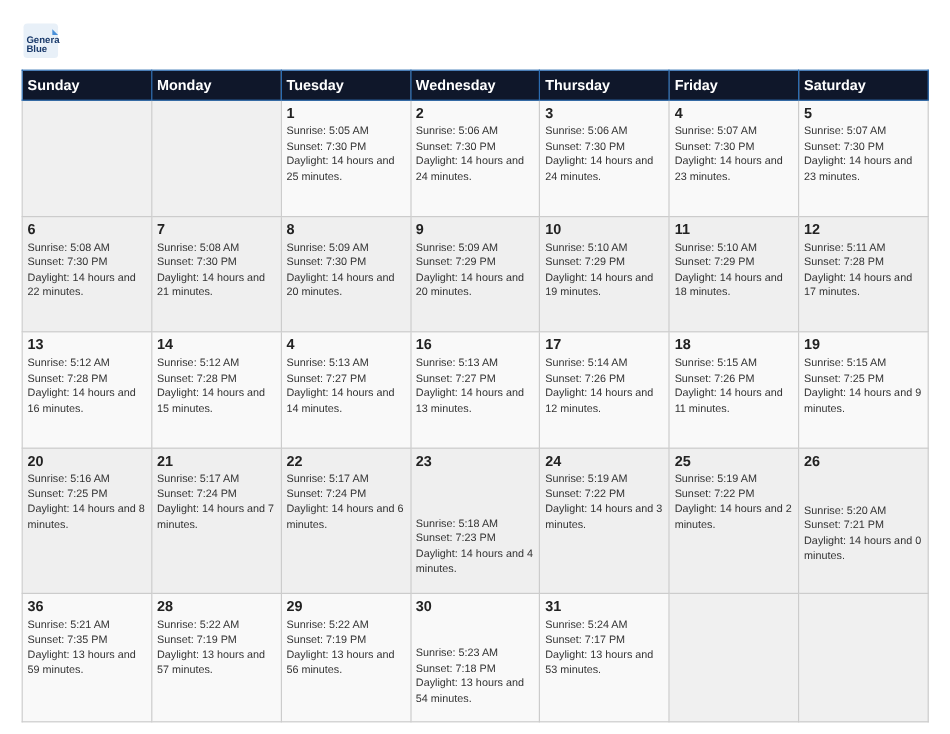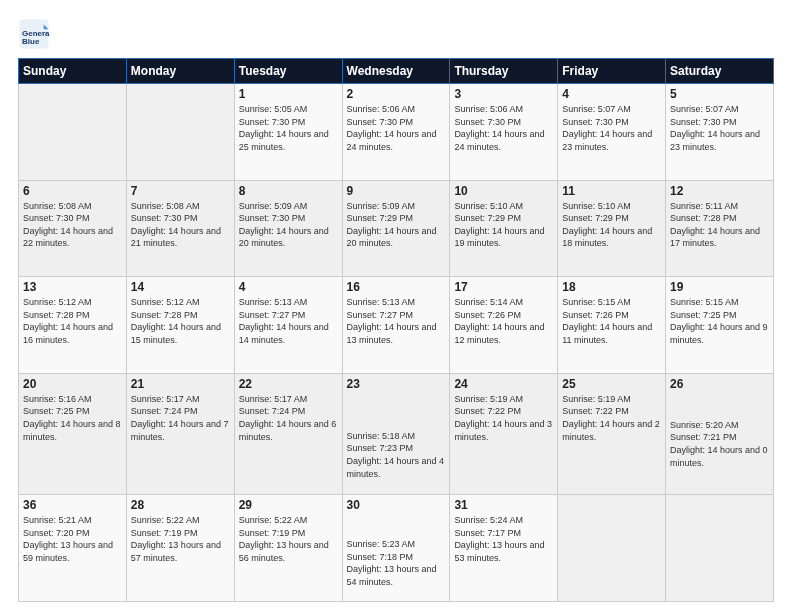--- a/index.html
+++ b/index.html
@@ -297,21 +297,21 @@
             <span class="day-num">26</span>
             <div class="day-info" style="white-space: pre-line; margin-top: 28px;">Sunrise: 5:20 AM
 Sunset: 7:21 PM
 Daylight: 14 hours and 0 minutes.</div>
           </td>
         </tr>
         <tr>
           <td>
             <span class="day-num">36</span>
             <div class="day-info" style="white-space: pre-line;">Sunrise: 5:21 AM
-Sunset: 7:20 PM
+Sunset: 7:35 PM
 Daylight: 13 hours and 59 minutes.</div>
           </td>
           <td>
             <span class="day-num">28</span>
             <div class="day-info" style="white-space: pre-line;">Sunrise: 5:22 AM
 Sunset: 7:19 PM
 Daylight: 13 hours and 57 minutes.</div>
           </td>
           <td>
             <span class="day-num">29</span>

